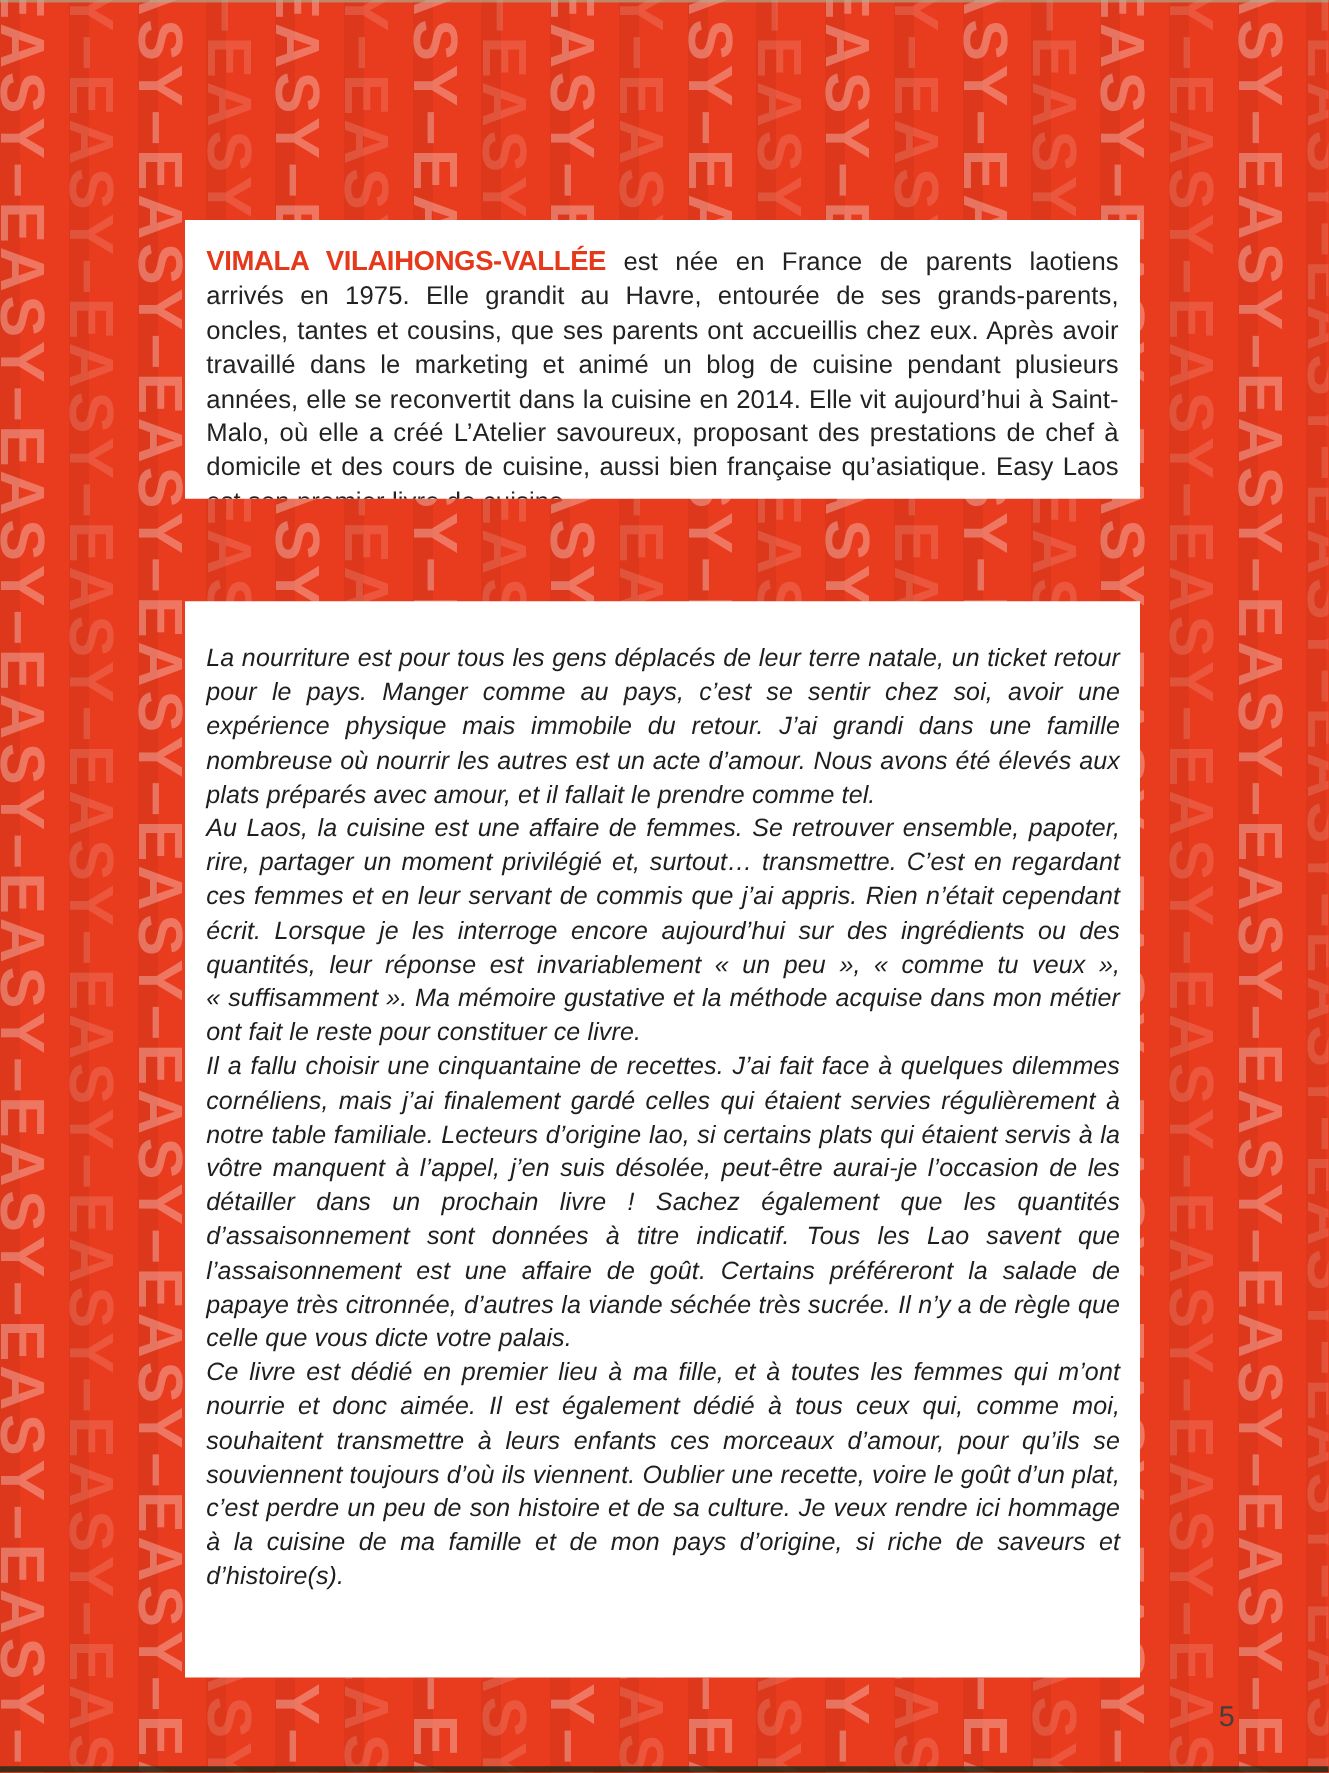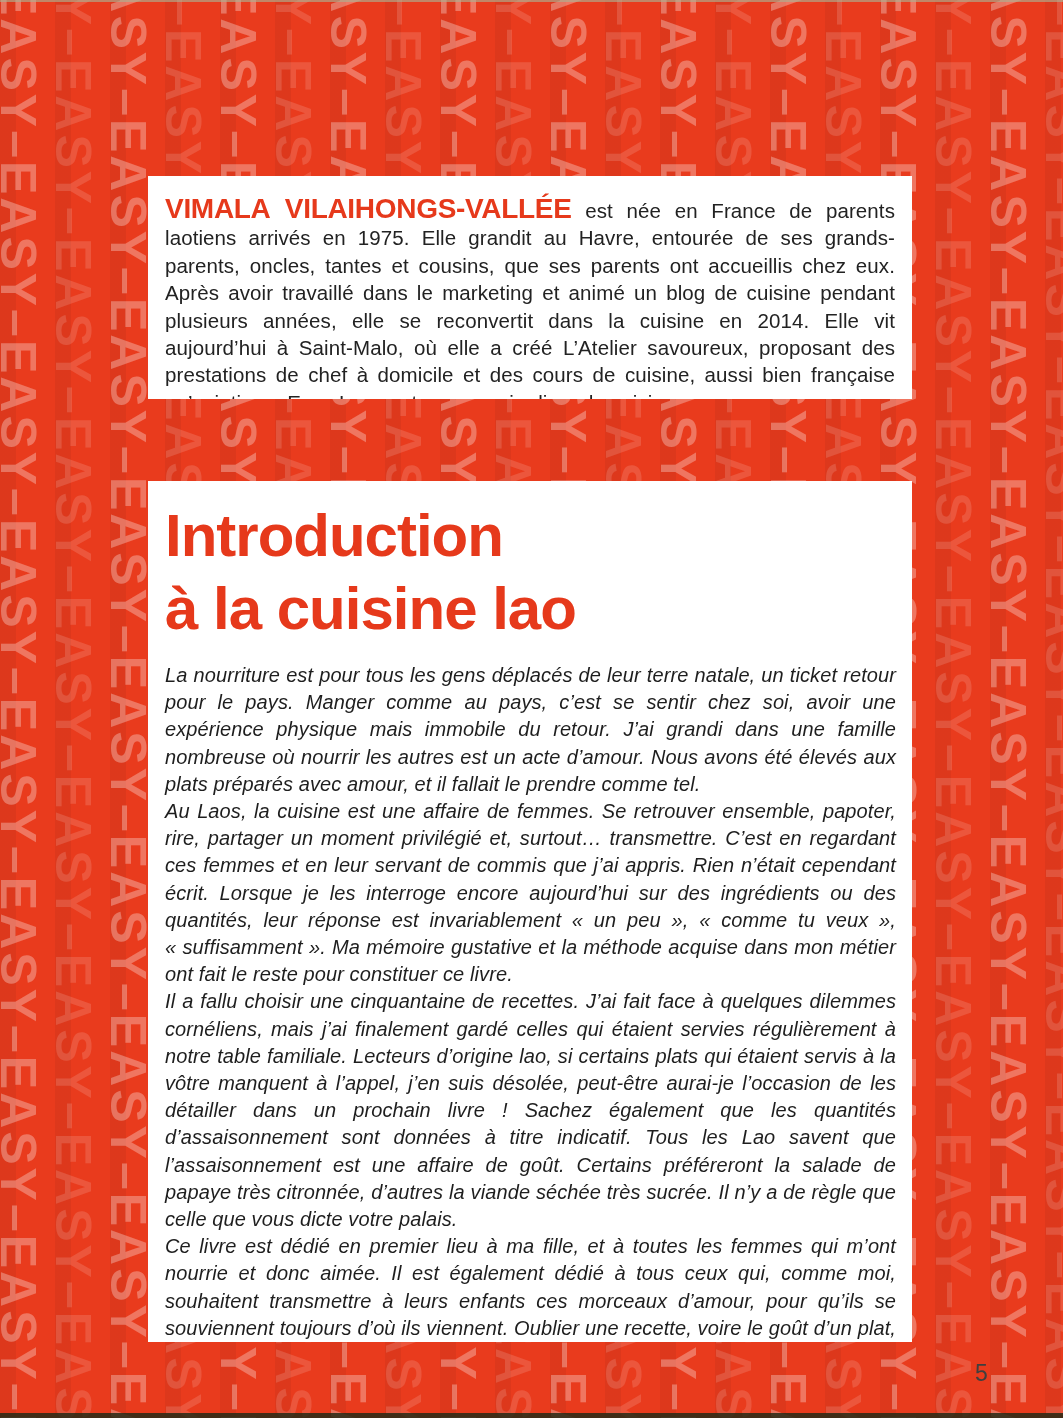--- a/index.html
+++ b/index.html
@@ -78,21 +78,21 @@
   .bio {
     margin: 0;
     font-size: 20.5px;
     line-height: 27.4px;
     text-align: justify;
     color: #222222;
     letter-spacing: 0.1px;
   }
   .author-name {
     font-weight: 700;
-    font-size: 28px;
+    font-size: 22px;
     letter-spacing: -0.3px;
     color: #e6391b;
   }
   .book-title {
   }
   .intro-heading {
     margin: 2px 0 0 0;
     color: #e6391b;
     font-weight: 700;
     font-size: 60px;
@@ -145,24 +145,20 @@
   </div>
 
 <div class="edge-top"></div>
 <div class="edge-bottom"></div>
 
 <div class="panel author-box">
   <p class="bio"><span class="author-name">VIMALA VILAIHONGS-VALLÉE</span> <span>est née en France de parents laotiens arrivés en 1975. Elle grandit au Havre, entourée de ses grands-parents, oncles, tantes et cousins, que ses parents ont accueillis chez eux. Après avoir travaillé dans le marketing et animé un blog de cuisine pendant plusieurs années, elle se reconvertit dans la cuisine en 2014. Elle vit aujourd’hui à Saint-Malo, où elle a créé L’Atelier savoureux, proposant des prestations de chef à domicile et des cours de cuisine, aussi bien française qu’asiatique.</span> <span class="book-title">Easy Laos</span> <span>est son premier livre de cuisine.</span></p>
 </div>
 
 <div class="panel intro-box">
-  <h1 class="intro-heading">
-    <span>Introduction</span>
-    <span>à la cuisine lao</span>
-  </h1>
   <div class="body-text">
     <p>La nourriture est pour tous les gens déplacés de leur terre natale, un ticket retour pour le pays. Manger comme au pays, c’est se sentir chez soi, avoir une expérience physique mais immobile du retour. J’ai grandi dans une famille nombreuse où nourrir les autres est un acte d’amour. Nous avons été élevés aux plats préparés avec amour, et il fallait le prendre comme tel.</p>
     <p>Au Laos, la cuisine est une affaire de femmes. Se retrouver ensemble, papoter, rire, partager un moment privilégié et, surtout… transmettre. C’est en regardant ces femmes et en leur servant de commis que j’ai appris. Rien n’était cependant écrit. Lorsque je les interroge encore aujourd’hui sur des ingrédients ou des quantités, leur réponse est invariablement «&nbsp;un peu&nbsp;», «&nbsp;comme tu veux&nbsp;», «&nbsp;suffisamment&nbsp;». Ma mémoire gustative et la méthode acquise dans mon métier ont fait le reste pour constituer ce livre.</p>
     <p>Il a fallu choisir une cinquantaine de recettes. J’ai fait face à quelques dilemmes cornéliens, mais j’ai finalement gardé celles qui étaient servies régulièrement à notre table familiale. Lecteurs d’origine lao, si certains plats qui étaient servis à la vôtre manquent à l’appel, j’en suis désolée, peut-être aurai-je l’occasion de les détailler dans un prochain livre&nbsp;! Sachez également que les quantités d’assaisonnement sont données à titre indicatif. Tous les Lao savent que l’assaisonnement est une affaire de goût. Certains préféreront la salade de papaye très citronnée, d’autres la viande séchée très sucrée. Il n’y a de règle que celle que vous dicte votre palais.</p>
     <p>Ce livre est dédié en premier lieu à ma fille, et à toutes les femmes qui m’ont nourrie et donc aimée. Il est également dédié à tous ceux qui, comme moi, souhaitent transmettre à leurs enfants ces morceaux d’amour, pour qu’ils se souviennent toujours d’où ils viennent. Oublier une recette, voire le goût d’un plat, c’est perdre un peu de son histoire et de sa culture. Je veux rendre ici hommage à la cuisine de ma famille et de mon pays d’origine, si riche de saveurs et d’histoire(s).</p>
   </div>
 </div>
 
 <div class="page-number">5</div>
 

